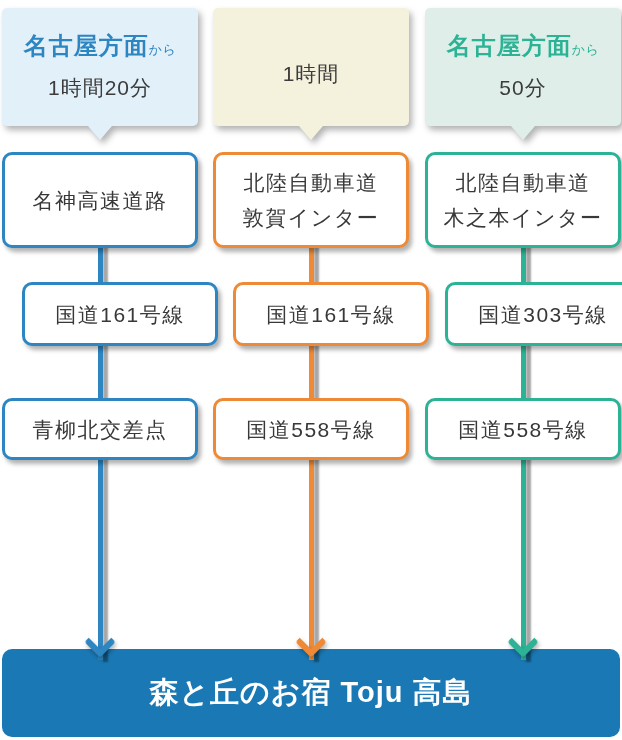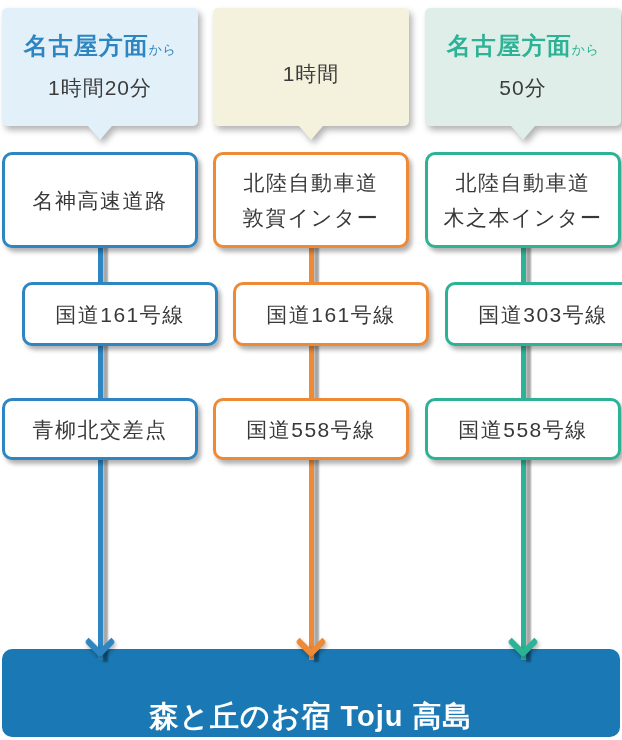--- a/index.html
+++ b/index.html
@@ -149,17 +149,17 @@
     </div>
     <div class="step step-2">
       <div>国道303号線</div>
     </div>
     <div class="step step-3">
       <div>国道558号線</div>
     </div>
     <div class="arrowhead"></div>
   </div>
 
-  <div class="dest-bar" style="background-color: rgb(26, 120, 180); color: rgb(255, 255, 255); align-items: flex-end;">
+  <div class="dest-bar" style="background-color: rgb(26, 120, 180); color: rgb(255, 255, 255);">
     <div class="dest-label">森と丘のお宿 Toju 高島</div>
   </div>
 
 </div>
 
 </body></html>

